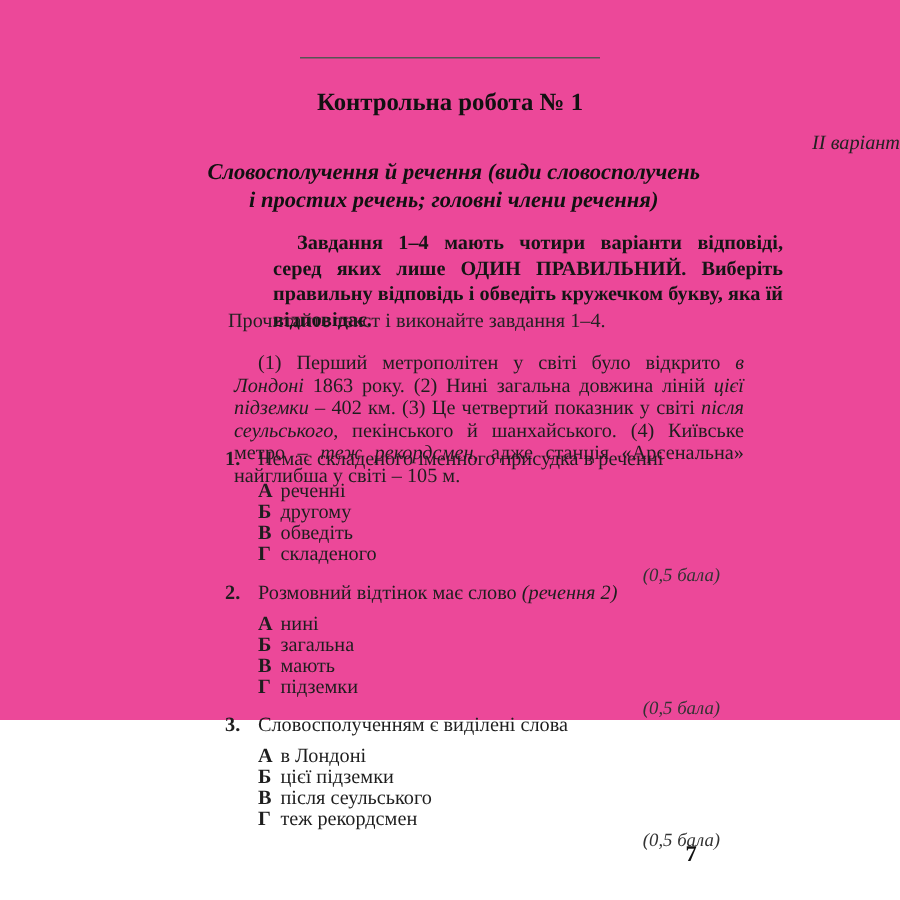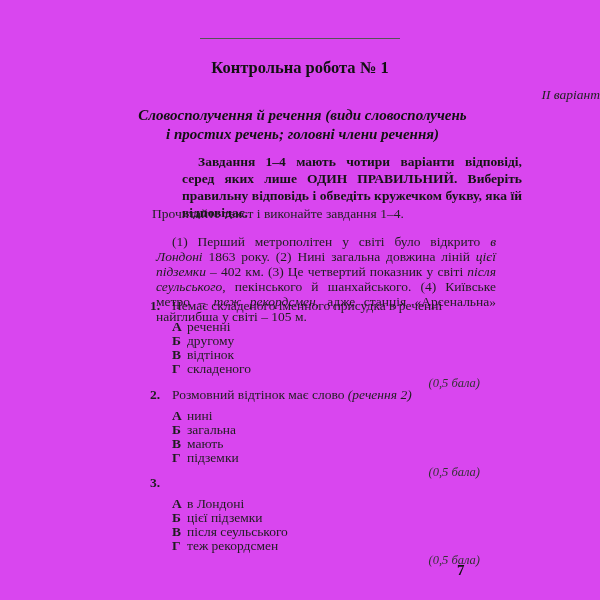--- a/index.html
+++ b/index.html
@@ -11,22 +11,22 @@
       width: 600px;
       height: 600px;
       position: relative;
       overflow: hidden;
       font-family: "Liberation Serif", "DejaVu Serif", serif;
       color: #1a1a1a;
     }
     .page {
       position: absolute;
       left: 0; top: 0;
-      width: 600px; height: 600px;
-      background: #d946ef;
+      width: 600px; height: 480px;
+      background: #ec4899;
       text-decoration: underline;
     }
     .top-rule {
       position: absolute;
       left: 200px;
       top: 38px;
       width: 200px;
       height: 1px;
       background: #555;
     }
@@ -168,21 +168,21 @@
       <div class="option">
           <span class="opt-letter">А</span>
           <span>реченні</span>
         </div>
       <div class="option">
           <span class="opt-letter">Б</span>
           <span>другому</span>
         </div>
       <div class="option">
           <span class="opt-letter">В</span>
-          <span>відтінок</span>
+          <span>обведіть</span>
         </div>
       <div class="option">
           <span class="opt-letter">Г</span>
           <span>складеного</span>
         </div>
     </div>
     <div class="score" style="top:78px;">(0,5 бала)</div>
   </div>
 
   <div class="question" style="top:387px;">
@@ -207,20 +207,21 @@
           <span class="opt-letter">Г</span>
           <span>підземки</span>
         </div>
     </div>
     <div class="score" style="top:78px;">(0,5 бала)</div>
   </div>
 
   <div class="question" style="top:475px;">
     <div class="q-head">
       <span class="q-num">3.</span>
+      <span class="q-text"><span>Словосполученням є виділені слова</span></span>
     </div>
     <div class="options">
       <div class="option">
           <span class="opt-letter">А</span>
           <span>в Лондоні</span>
         </div>
       <div class="option">
           <span class="opt-letter">Б</span>
           <span>цієї підземки</span>
         </div>

